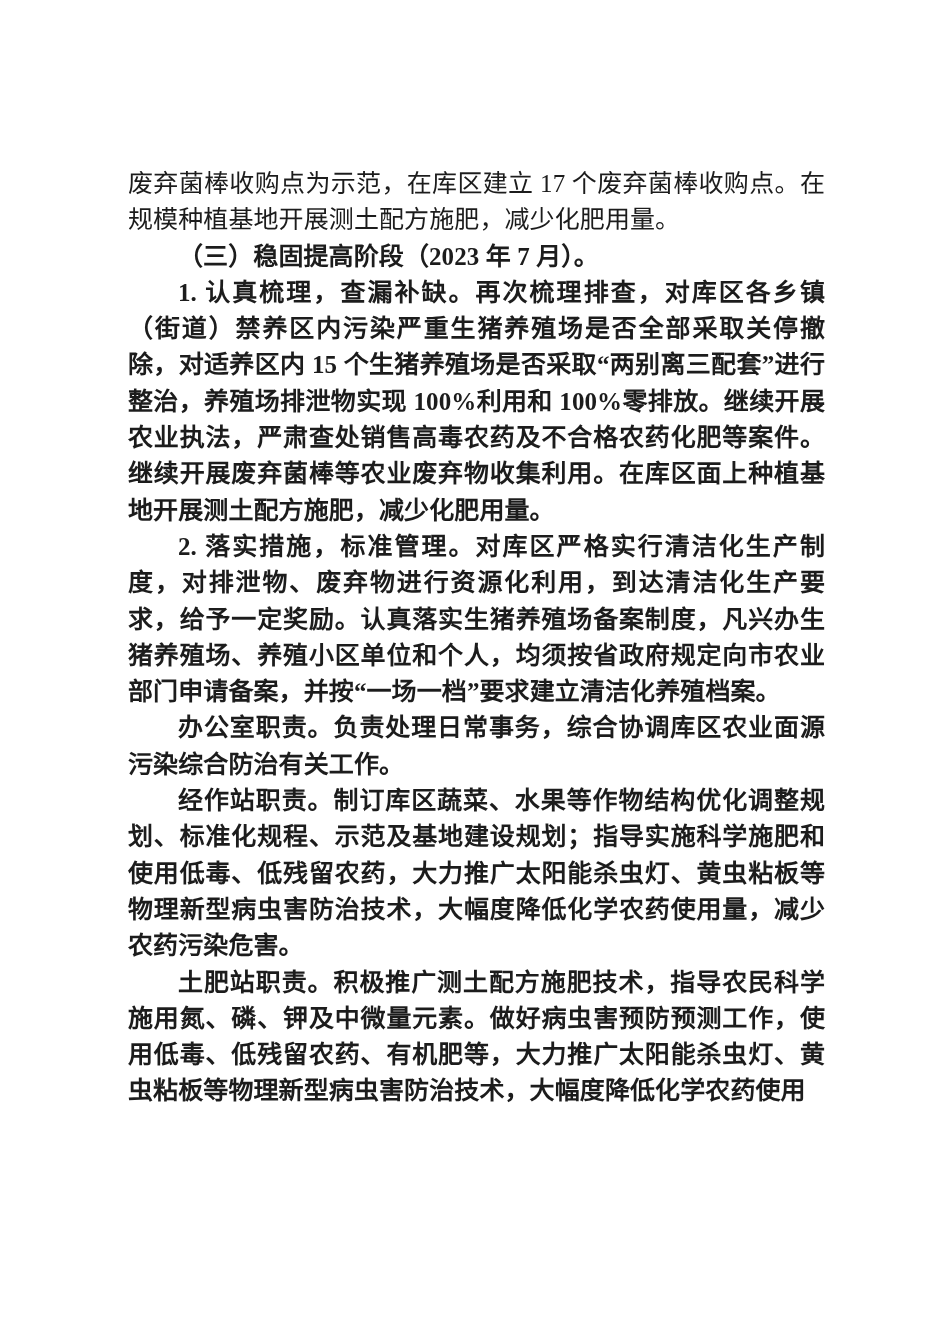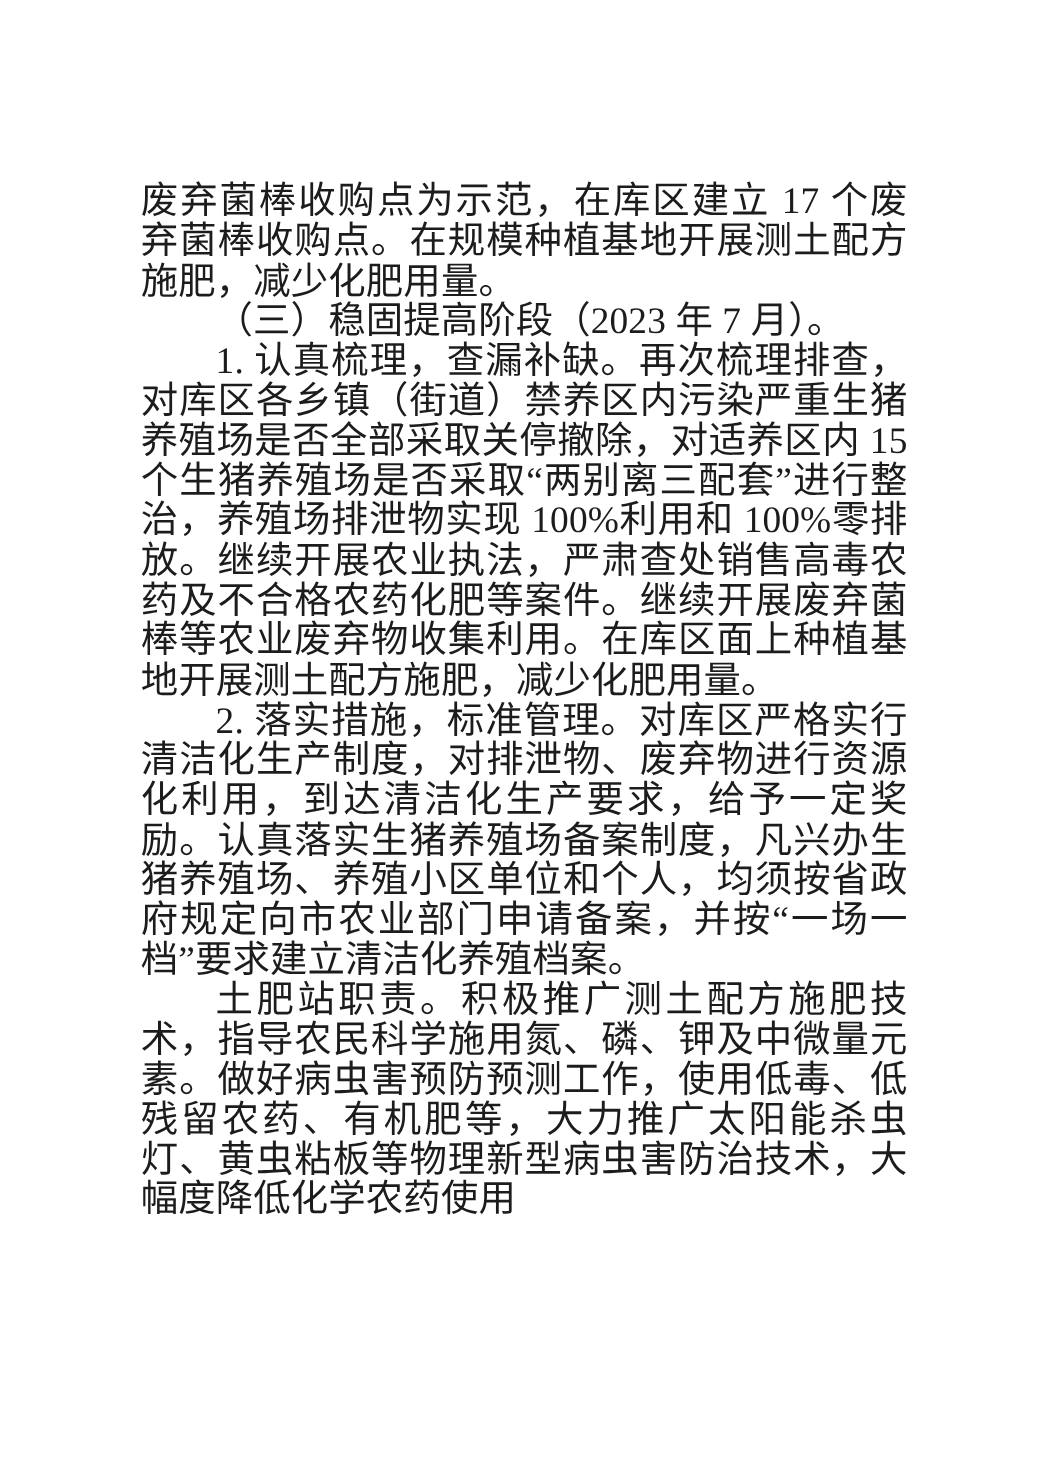--- a/index.html
+++ b/index.html
@@ -32,49 +32,52 @@
   #doc-body {
     position: absolute;
     left: 128px;
     top: 166px;
     width: 697px;
   }
 
   .para {
     margin: 0;
     padding: 0;
-    font-size: 34px;
+    font-size: 25px;
     line-height: 36.3px;
     letter-spacing: 0.1px;
     text-align: justify;
     text-justify: inter-ideograph;
     text-indent: 0;
     word-break: break-all;
     color: #1c1c1c;
   }
 
   
   .para.indent {
     text-indent: 2em;
+    font-weight: bold;
   }
 </style>
 </head>
 <body>
 
 <div id="page">
   <div id="doc-body">
 
     <p class="para">废弃菌棒收购点为示范，在库区建立 17 个废弃菌棒收购点。在规模种植基地开展测土配方施肥，减少化肥用量。</p>
 
     <p class="para indent">（三）稳固提高阶段（2023 年 7 月）。</p>
 
     <p class="para indent">1. 认真梳理，查漏补缺。再次梳理排查，对库区各乡镇（街道）禁养区内污染严重生猪养殖场是否全部采取关停撤除，对适养区内 15 个生猪养殖场是否采取“两别离三配套”进行整治，养殖场排泄物实现 100%利用和 100%零排放。继续开展农业执法，严肃查处销售高毒农药及不合格农药化肥等案件。继续开展废弃菌棒等农业废弃物收集利用。在库区面上种植基地开展测土配方施肥，减少化肥用量。</p>
 
     <p class="para indent">2. 落实措施，标准管理。对库区严格实行清洁化生产制度，对排泄物、废弃物进行资源化利用，到达清洁化生产要求，给予一定奖励。认真落实生猪养殖场备案制度，凡兴办生猪养殖场、养殖小区单位和个人，均须按省政府规定向市农业部门申请备案，并按“一场一档”要求建立清洁化养殖档案。</p>
 
 
+    <p class="para indent">办公室职责。负责处理日常事务，综合协调库区农业面源污染综合防治有关工作。</p>
 
+    <p class="para indent">经作站职责。制订库区蔬菜、水果等作物结构优化调整规划、标准化规程、示范及基地建设规划；指导实施科学施肥和使用低毒、低残留农药，大力推广太阳能杀虫灯、黄虫粘板等物理新型病虫害防治技术，大幅度降低化学农药使用量，减少农药污染危害。</p>
 
 
     <p class="para indent">土肥站职责。积极推广测土配方施肥技术，指导农民科学施用氮、磷、钾及中微量元素。做好病虫害预防预测工作，使用低毒、低残留农药、有机肥等，大力推广太阳能杀虫灯、黄虫粘板等物理新型病虫害防治技术，大幅度降低化学农药使用</p>
 
   </div>
 </div>
 
 </body></html>

